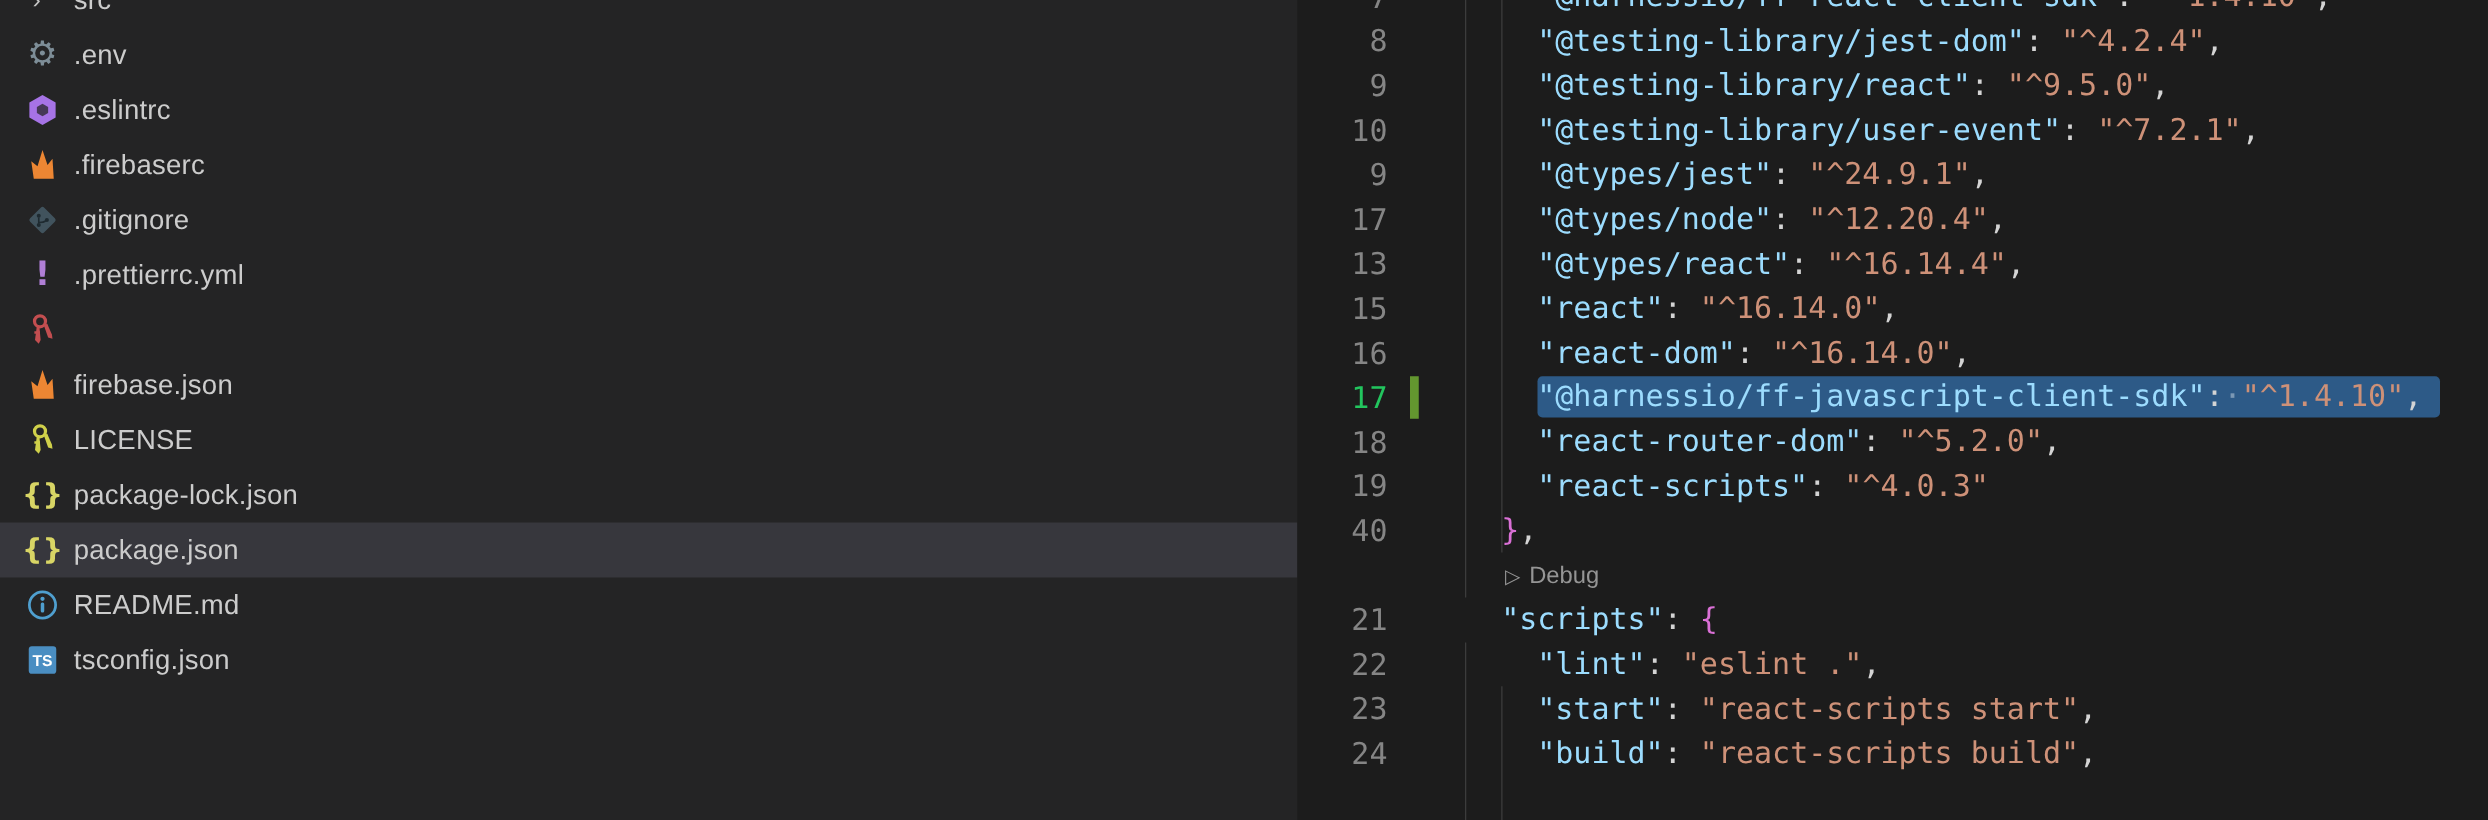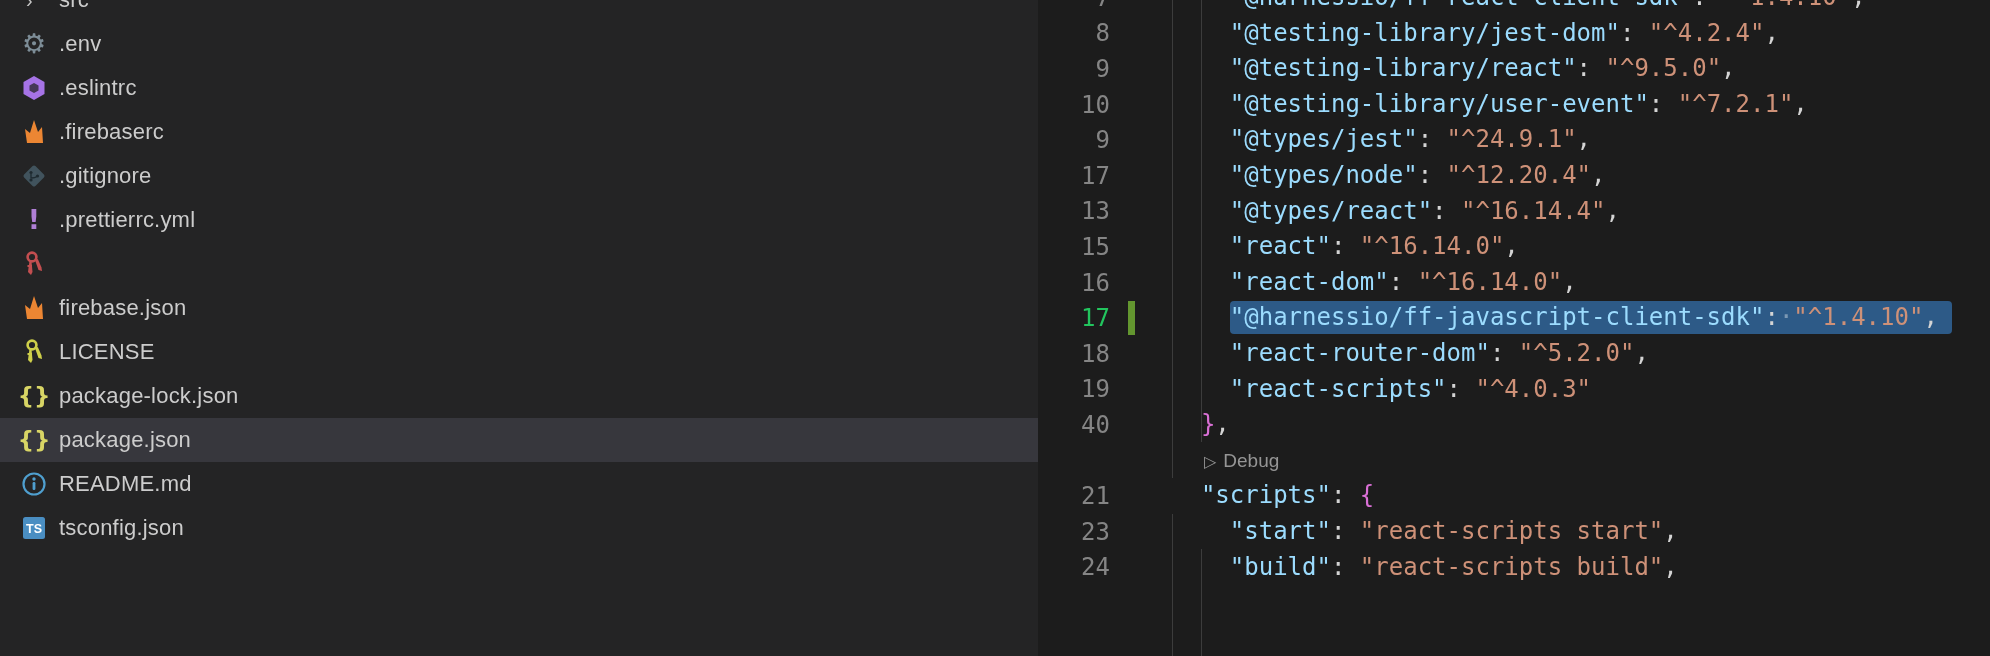--- a/index.html
+++ b/index.html
@@ -215,20 +215,24 @@
           <span class="code-text"><span>  </span><span class="tok-brk">}</span><span class="tok-pun">,</span></span>
         </div>
         <div class="codelens-row">
           <span class="codelens"><span class="tri">▷</span><span>Debug</span></span>
         </div>
         <div class="code-row">
           <span class="lnum">21</span>
           <span class="code-text"><span>  </span><span class="tok-key">"scripts"</span><span class="tok-pun">: </span><span class="tok-brk">{</span></span>
         </div>
         <div class="code-row">
+          <span class="lnum">22</span>
+          <span class="code-text"><span>    </span><span class="tok-key">"lint"</span><span class="tok-pun">: </span><span class="tok-val">"eslint ."</span><span class="tok-pun">,</span></span>
+        </div>
+        <div class="code-row">
           <span class="lnum">23</span>
           <span class="code-text"><span>    </span><span class="tok-key">"start"</span><span class="tok-pun">: </span><span class="tok-val">"react-scripts start"</span><span class="tok-pun">,</span></span>
         </div>
         <div class="code-row">
           <span class="lnum">24</span>
           <span class="code-text"><span>    </span><span class="tok-key">"build"</span><span class="tok-pun">: </span><span class="tok-val">"react-scripts build"</span><span class="tok-pun">,</span></span>
         </div>
       </div>
   </div>
 </div>

